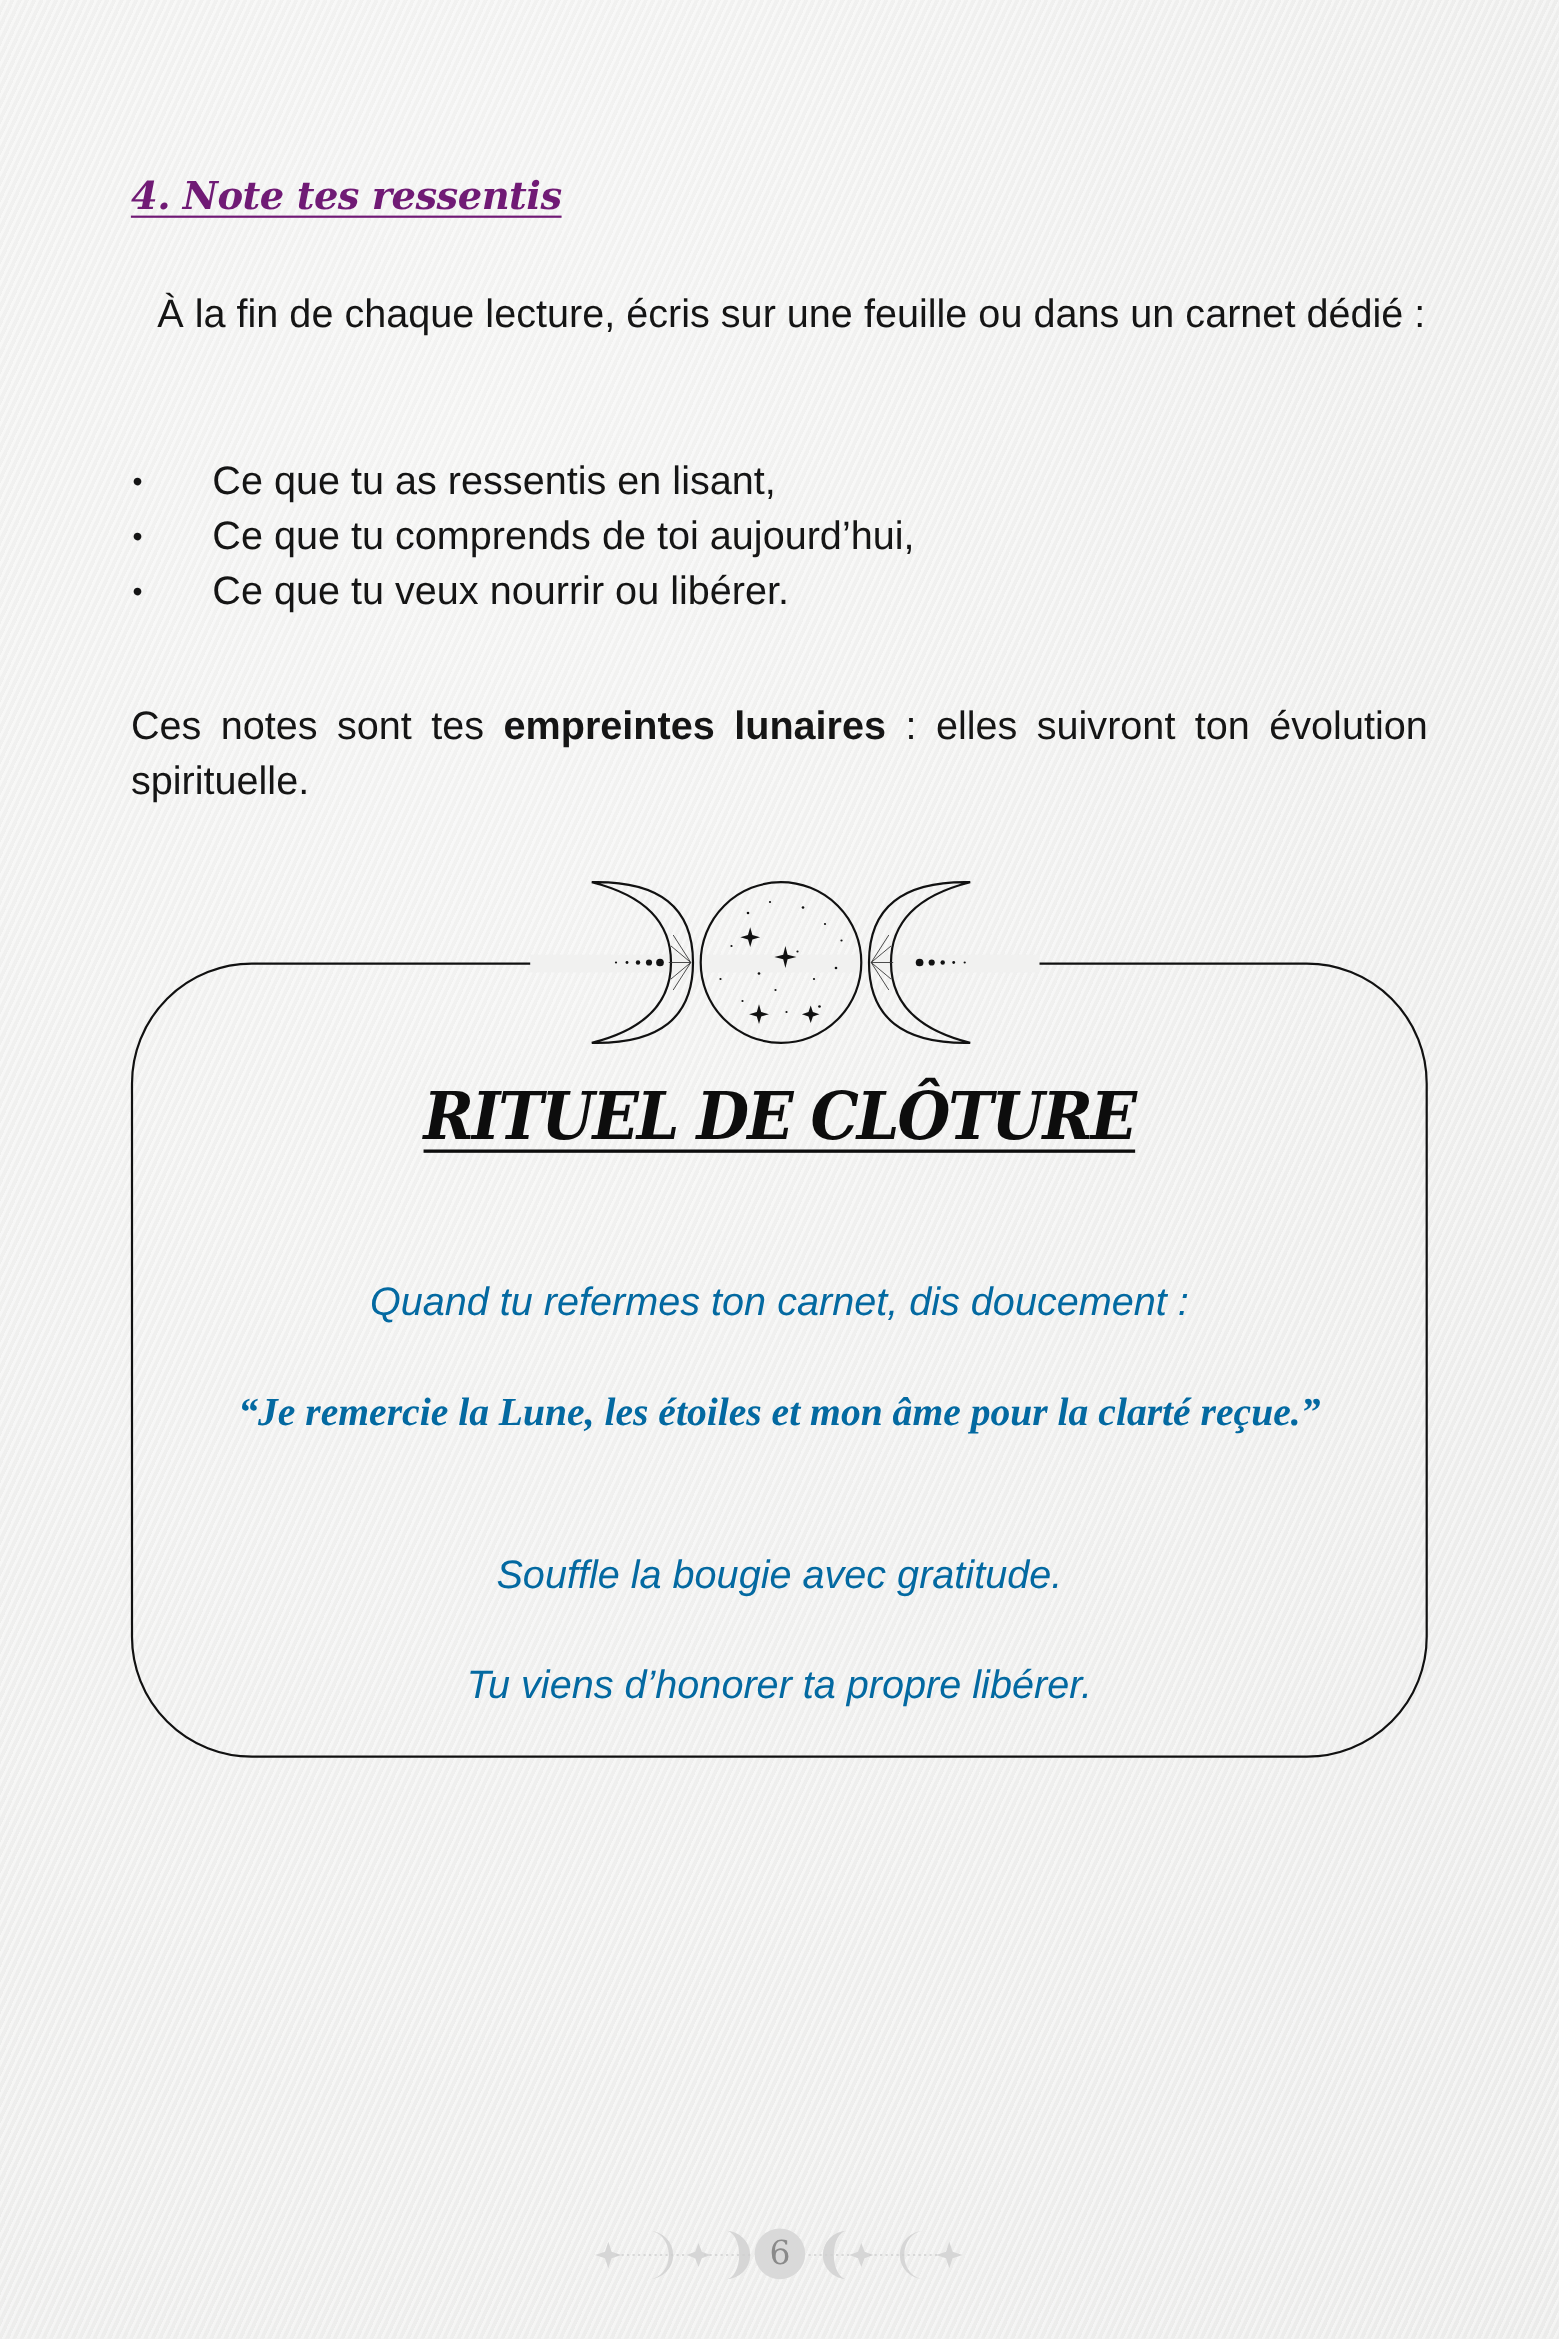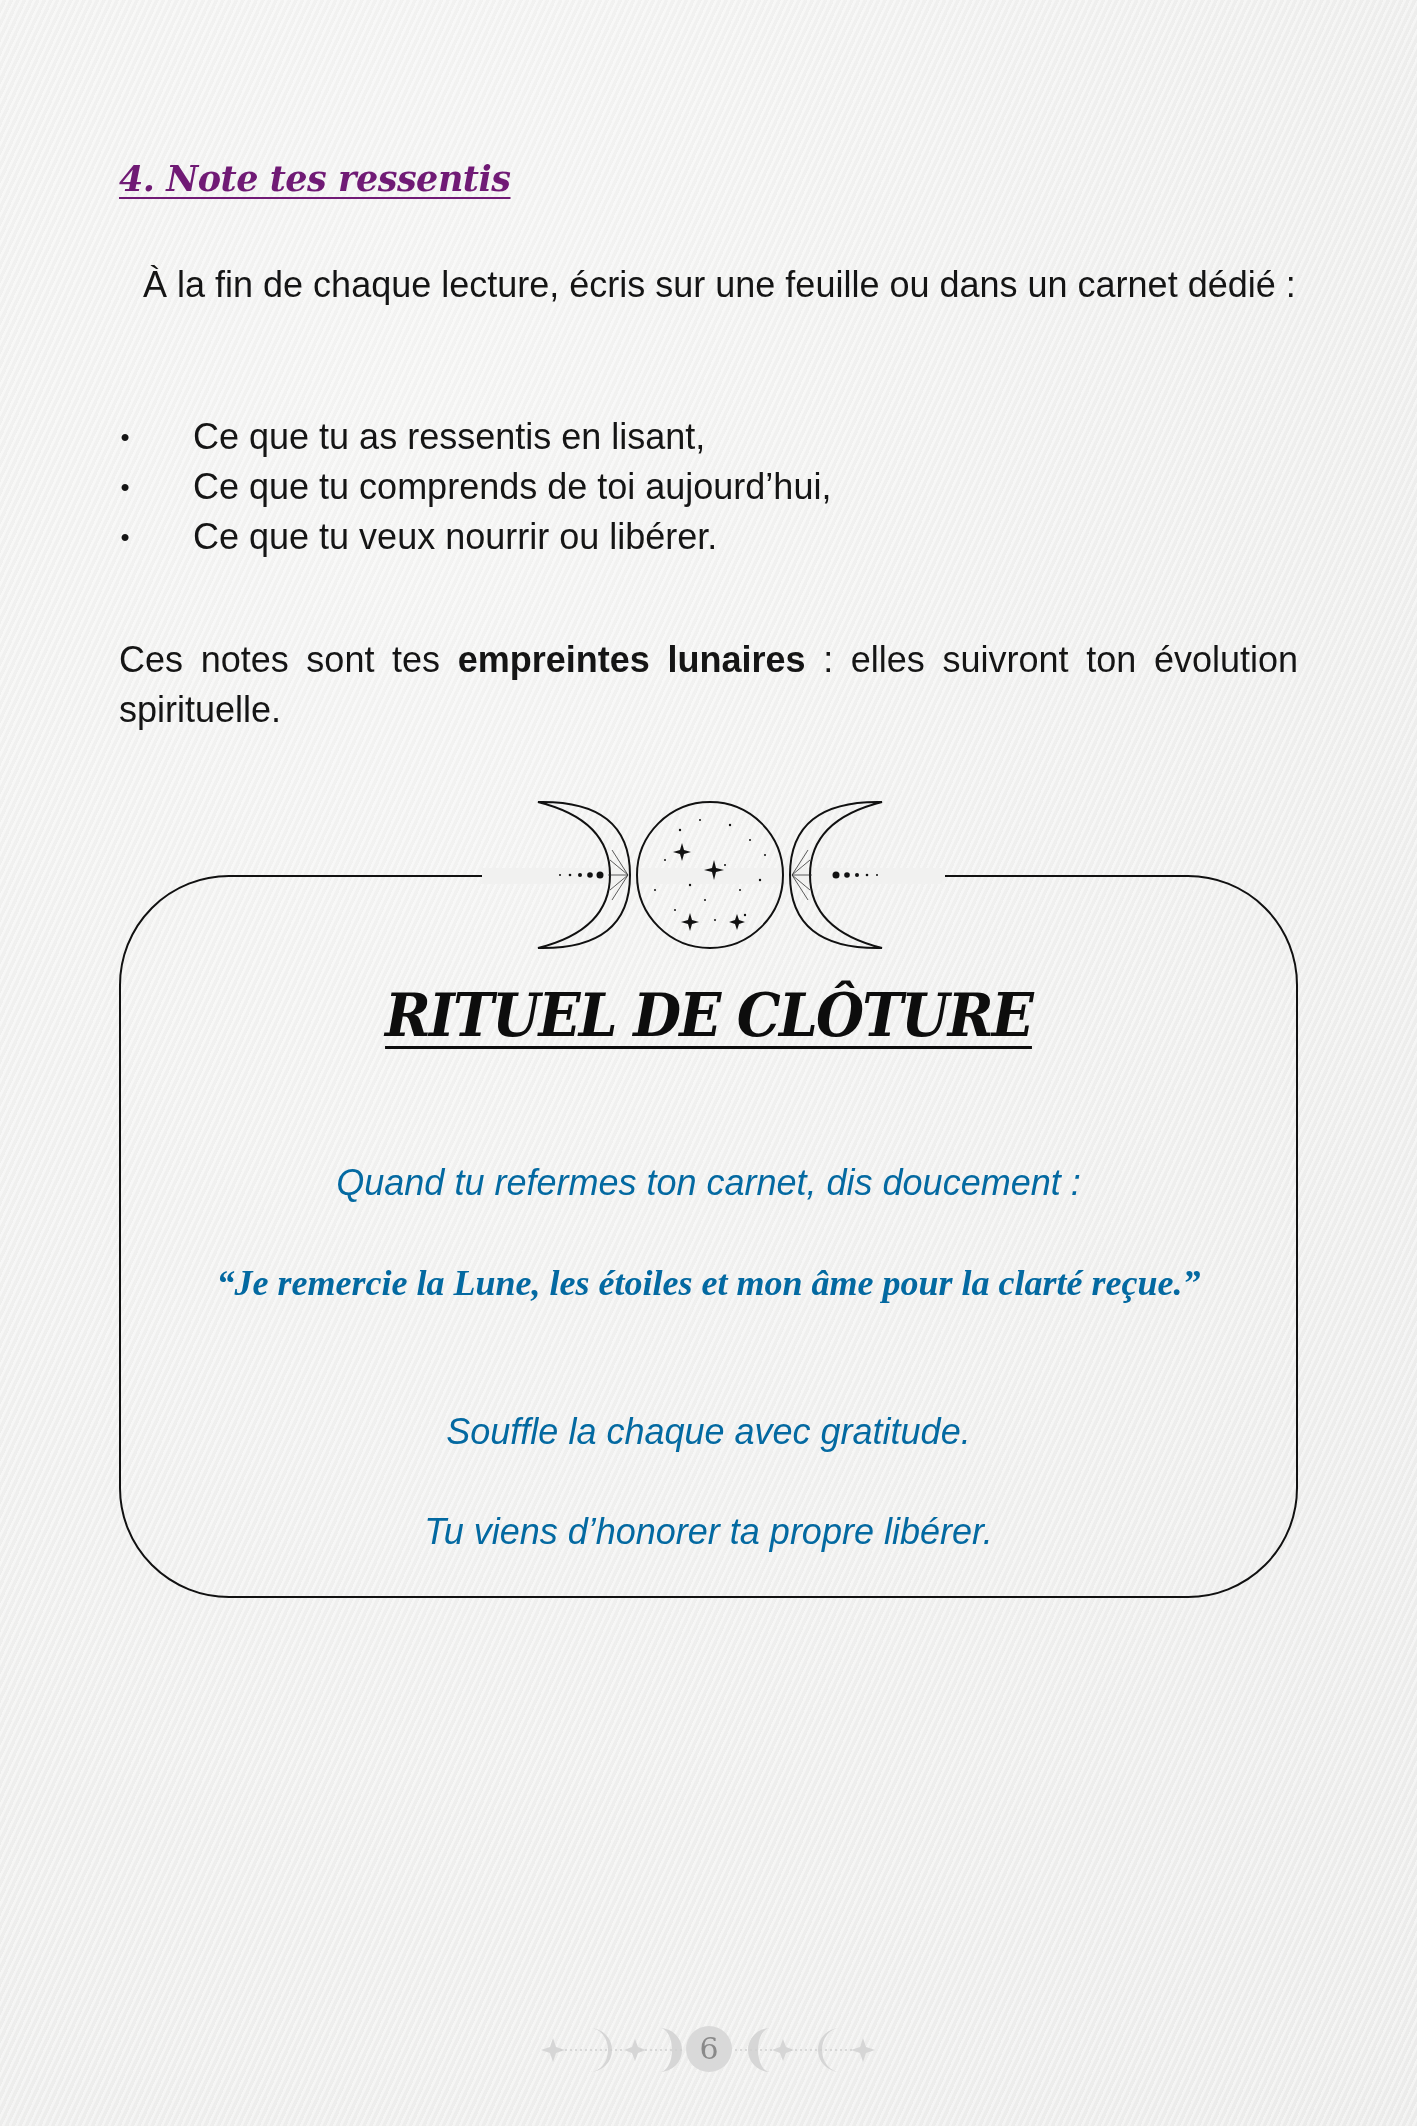--- a/index.html
+++ b/index.html
@@ -134,21 +134,21 @@
     <path d="M212 78 l2 -8 l2 8 l8 2 l-8 2 l-2 8 l-2 -8 l-8 -2 z"></path>
     <path d="M188 130 l2 -7 l2 7 l7 2 l-7 2 l-2 7 l-2 -7 l-7 -2 z"></path>
     <path d="M235 130 l2 -6 l2 6 l6 2 l-6 2 l-2 6 l-2 -6 l-6 -2 z"></path>
   </g>
 </svg>
 
 <div class="abs title"><span>RITUEL DE CLÔTURE</span></div>
 
 <div class="abs centered c1">Quand tu refermes ton carnet, dis doucement :</div>
 <div class="abs centered quote">“Je remercie la Lune, les étoiles et mon âme pour la clarté reçue.”</div>
-<div class="abs centered c3">Souffle la chaque avec gratitude.</div>
+<div class="abs centered c3">Souffle la bougie avec gratitude.</div>
 <div class="abs centered c4">Tu viens d’honorer ta propre libérer.</div>
 
 <svg class="abs footer" viewBox="0 0 340 60" xmlns="http://www.w3.org/2000/svg">
   <g fill="#d6d6d6" stroke="none">
     <path d="M10 30 l3 -9 l3 9 l9 3 l-9 3 l-3 9 l-3 -9 l-9 -3 z" transform="translate(0,-3)"></path>
     <path d="M50 8 a22 22 0 1 1 0 44 a18 22 0 1 0 0 -44 z"></path>
     <path d="M92 30 l3 -8 l3 8 l8 3 l-8 3 l-3 8 l-3 -8 l-8 -3 z" transform="translate(0,-3)"></path>
     <path d="M120 8 a22 22 0 1 1 0 44 a12 22 0 1 0 0 -44 z"></path>
     <path d="M230 8 a22 22 0 1 0 0 44 a12 22 0 1 1 0 -44 z"></path>
     <path d="M240 30 l3 -8 l3 8 l8 3 l-8 3 l-3 8 l-3 -8 l-8 -3 z" transform="translate(0,-3)"></path>

